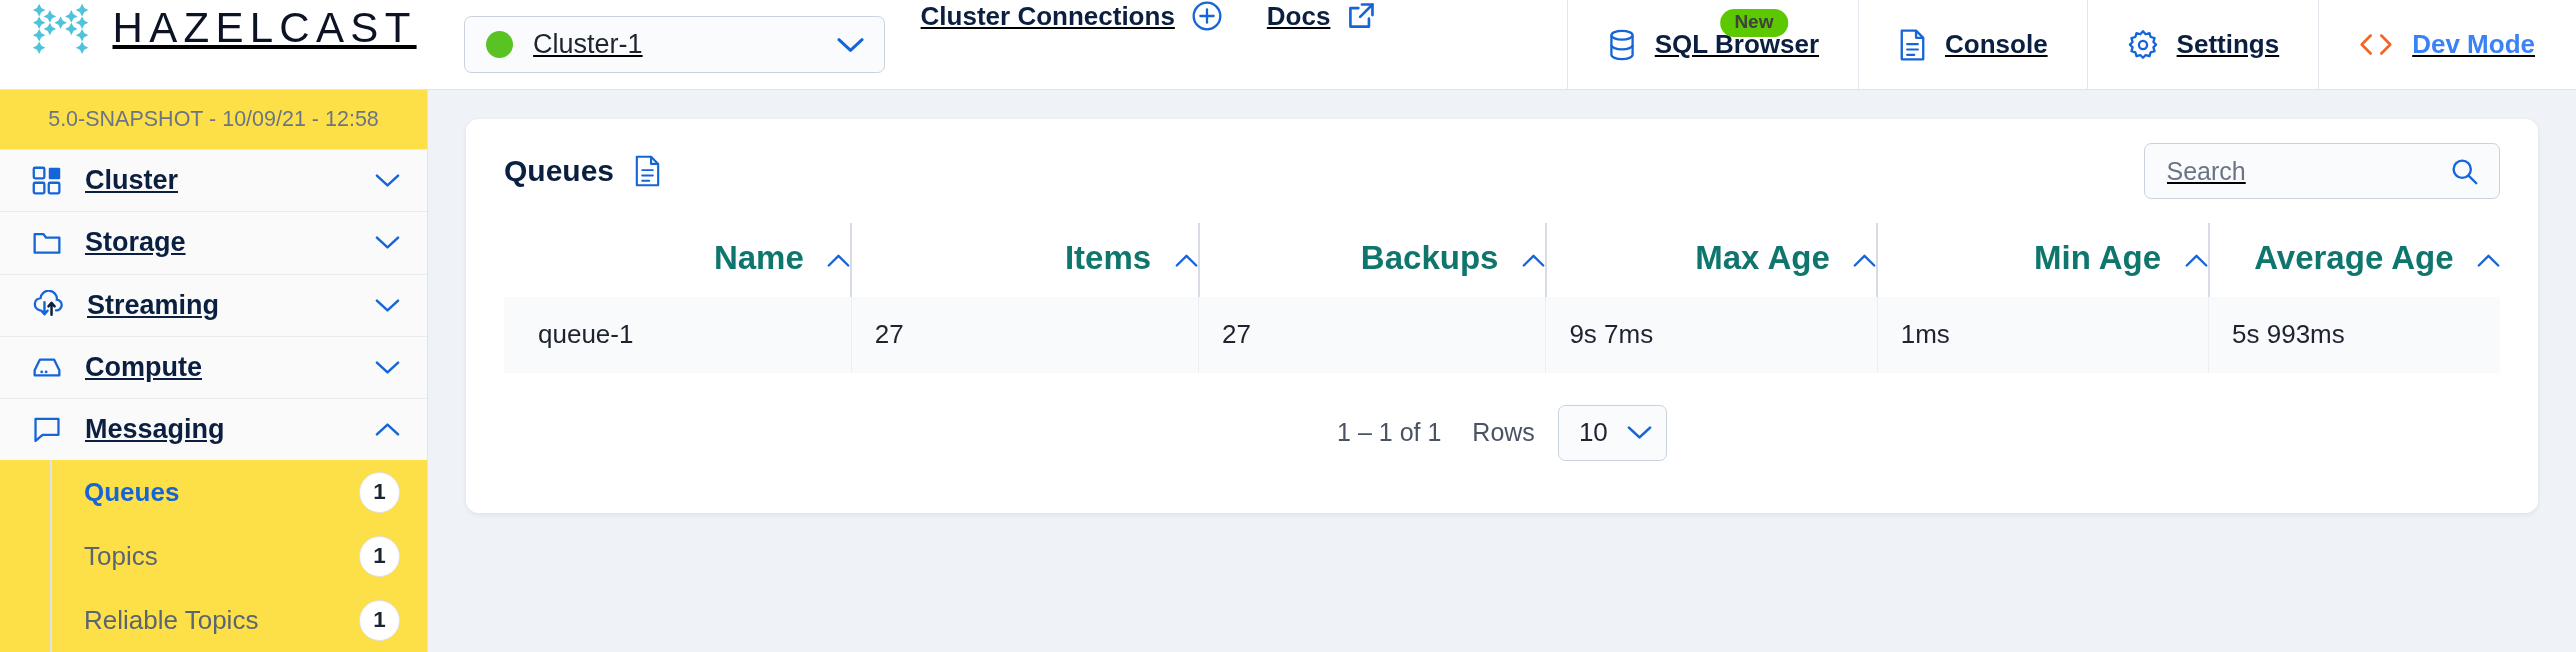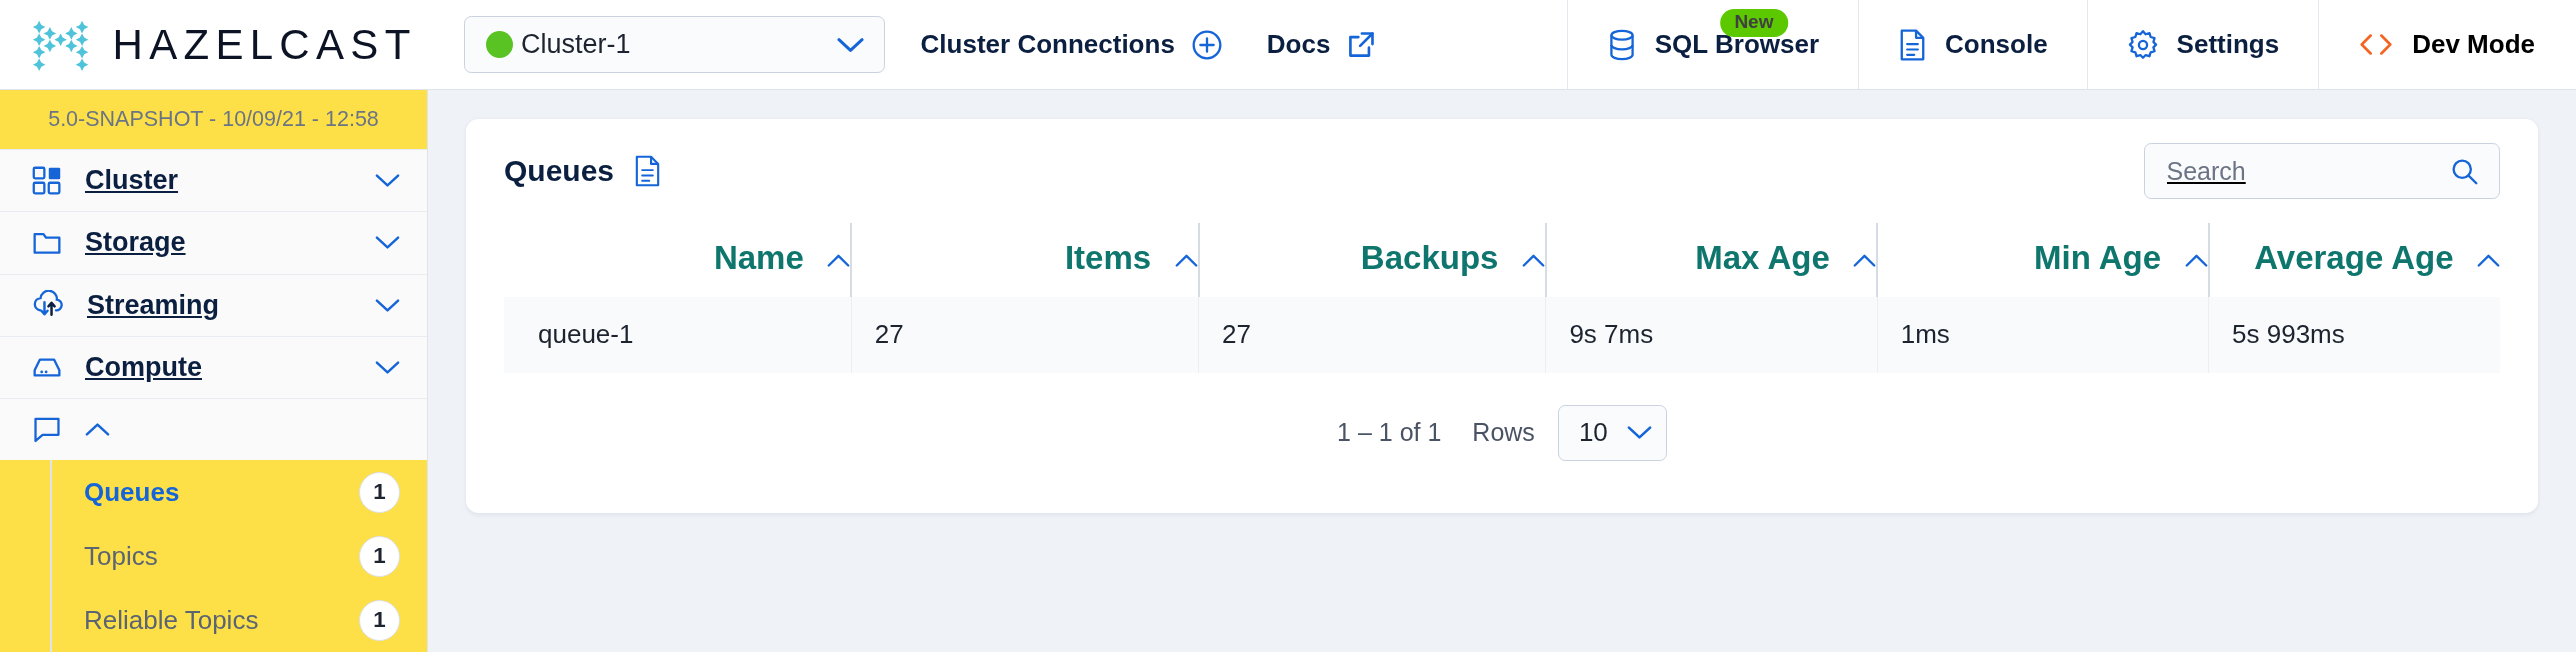--- a/index.html
+++ b/index.html
@@ -8,33 +8,34 @@
     font-family: "Liberation Sans", sans-serif;
     background: #eff3f8;
     overflow: hidden;
   }
   .app { width: 2576px; height: 652px; display: flex; flex-direction: column; background: #eff3f8; }
 
   
   .topbar {
     height: 90px; min-height: 90px;
     background: #ffffff;
-    display: flex; align-items: center;
+    display: flex; align-items: flex-start;
     border-bottom: 1.8px solid #dfe3eb;
+    text-decoration: underline;
   }
   .brand { display: flex; align-items: center; padding-left: 32px; gap: 21.5px; }
   .logo-mark { width: 59px; height: 56px; display: block; }
   .logo-word {
     font-size: 42px; letter-spacing: 6.3px; color: #0b1324;
     font-weight: 400; font-family: "Liberation Sans", sans-serif;
     white-space: nowrap;
   }
 
   .cluster-select {
-    display: flex; align-items: center; gap: 8px;
+    display: flex; align-items: center; gap: 20px;
     margin-left: 47px; align-self: center;
     width: 421px; height: 57px; padding: 0 20px 0 21.5px;
     background: #fafbfc; border: 1.8px solid #c9d2de; border-radius: 7.2px;
   }
   .status-dot { width: 27px; height: 27px; border-radius: 50%; background: #58c322; flex: none; }
   .cluster-name { flex: 1; font-size: 27px; color: #1d2430; white-space: nowrap; }
 
   .nav-mid { display: flex; align-items: center; gap: 44px; margin-left: 36px; }
   .nav-link {
     display: flex; align-items: center; gap: 16px;
@@ -42,21 +43,21 @@
   }
 
   .nav-right { margin-left: auto; display: flex; align-items: stretch; height: 100%; }
   .nav-cell {
     display: flex; align-items: center; justify-content: center; gap: 18px;
     padding: 0 39px; border-left: 1.8px solid #e3e7ee;
     font-size: 26px; font-weight: bold; color: #0b1f40; white-space: nowrap;
     position: relative;
   }
   .nav-cell.last { padding-right: 41px; }
-  .devmode { color: #000000; }
+  .devmode { color: #3b82f6; }
   .badge-new {
     position: absolute; top: 9px; left: 50%; transform: translateX(7.2px);
     background: #5cc800; color: #404040;
     font-size: 19px; font-weight: bold;
     padding: 2.7px 14.3px 4.5px; border-radius: 18px; line-height: 1.1;
   }
 
   
   .body { flex: 1; display: flex; min-height: 0; }
 
@@ -327,20 +328,21 @@
             </svg>
         </span>
       </div>
 
       <div class="nav-group">
         <span>
           <svg width="30" height="29" viewBox="0 0 34 32">
             <path d="M4 4 H30 V22 H12 L4 29 Z" fill="none" stroke="#1565d8" stroke-width="2.6" stroke-linejoin="round"></path>
           </svg>
         </span>
+        <span class="g-label">Messaging</span>
         <span>
           <svg width="25" height="15" viewBox="0 0 28 17">
               <path d="M2 14 L14 3 L26 14" fill="none" stroke="#1565d8" stroke-width="2.8" stroke-linecap="round" stroke-linejoin="round"></path>
             </svg>
         </span>
       </div>
 
       <div class="sub-wrap">
         <div class="sub-item active">
           <span class="s-label">Queues</span>

